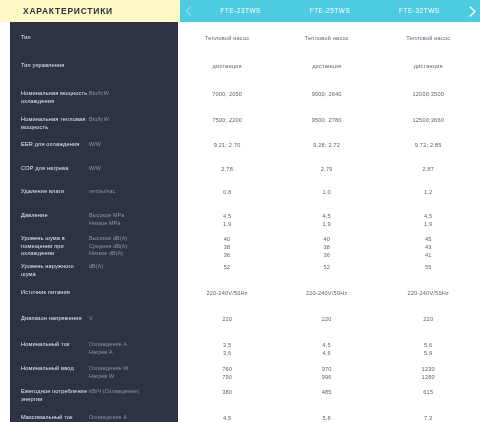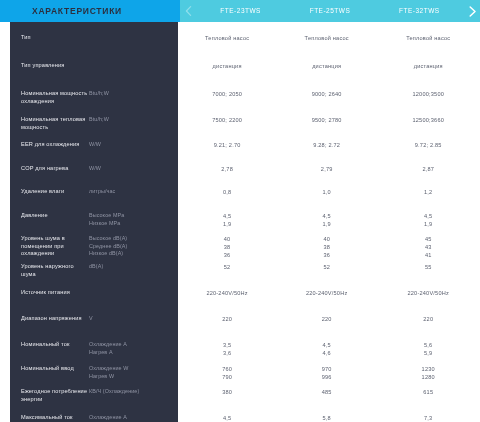--- a/index.html
+++ b/index.html
@@ -19,25 +19,25 @@
   .topbar {
     position: absolute;
     top: 0; left: 0;
     width: 480px;
     height: 22px;
     display: flex;
     align-items: stretch;
   }
   .topbar-title-zone {
     width: 180px;
-    background: #0ea5e9;
+    background: #fef9c3;
     display: flex;
     align-items: center;
     box-sizing: border-box;
-    padding-left: 32px;
+    padding-left: 23px;
   }
   .topbar-title {
     font-size: 8.5px;
     font-weight: bold;
     letter-spacing: 0.75px;
     color: #2b3040;
     white-space: nowrap;
   }
   .tabs-zone {
     flex: 1;

